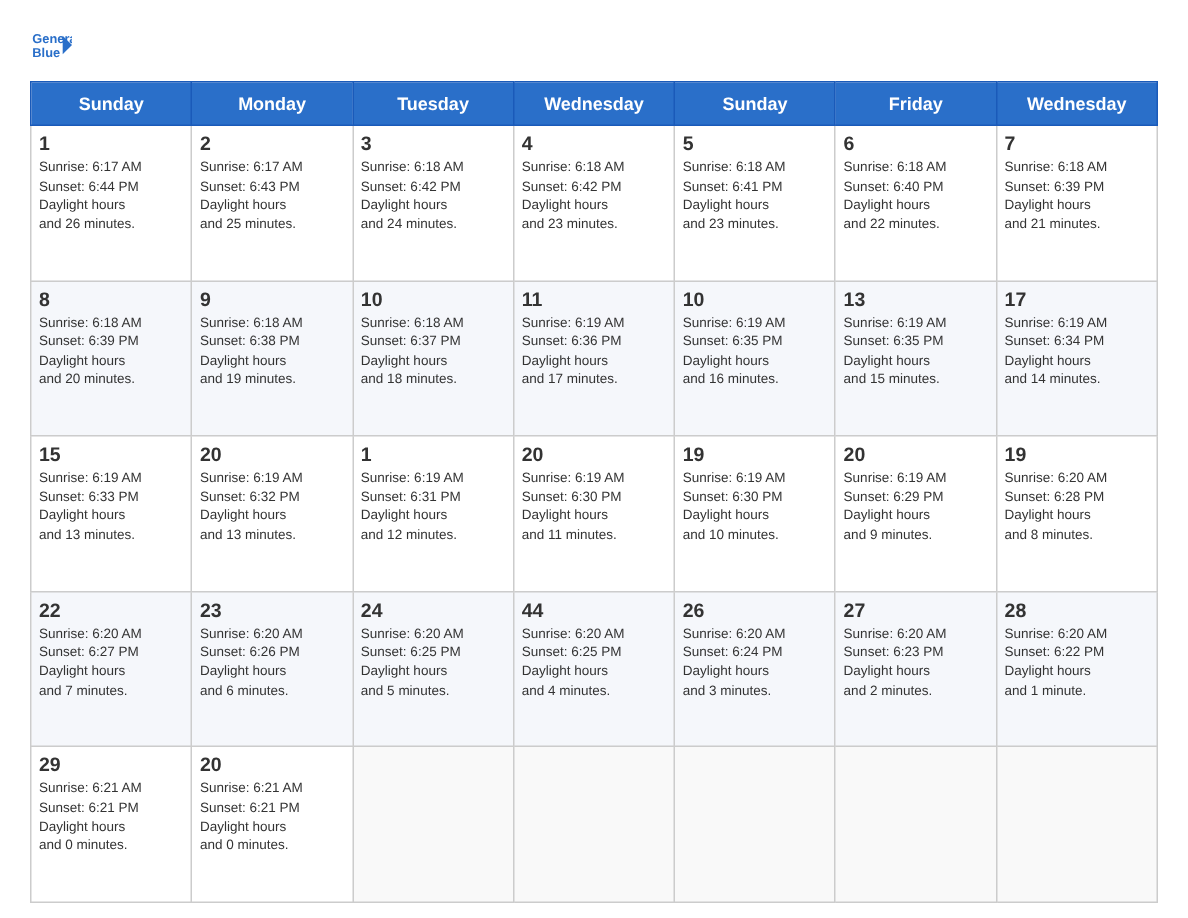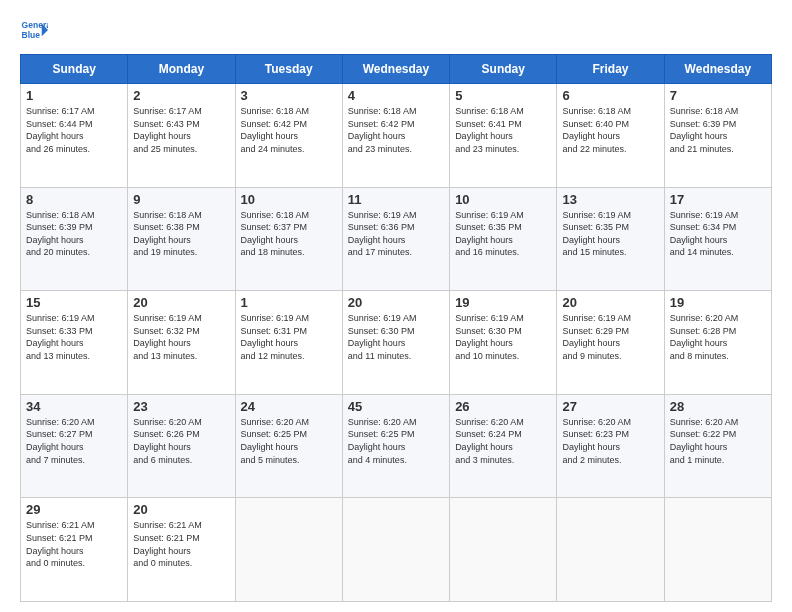--- a/index.html
+++ b/index.html
@@ -143,24 +143,24 @@
         <tr>
           <td><span class="day-num">15</span><span class="day-info">Sunrise: 6:19 AM<br>Sunset: 6:33 PM<br>Daylight hours<br>and 13 minutes.</span></td>
           <td><span class="day-num">20</span><span class="day-info">Sunrise: 6:19 AM<br>Sunset: 6:32 PM<br>Daylight hours<br>and 13 minutes.</span></td>
           <td><span class="day-num">1</span><span class="day-info">Sunrise: 6:19 AM<br>Sunset: 6:31 PM<br>Daylight hours<br>and 12 minutes.</span></td>
           <td><span class="day-num">20</span><span class="day-info">Sunrise: 6:19 AM<br>Sunset: 6:30 PM<br>Daylight hours<br>and 11 minutes.</span></td>
           <td><span class="day-num">19</span><span class="day-info">Sunrise: 6:19 AM<br>Sunset: 6:30 PM<br>Daylight hours<br>and 10 minutes.</span></td>
           <td><span class="day-num">20</span><span class="day-info">Sunrise: 6:19 AM<br>Sunset: 6:29 PM<br>Daylight hours<br>and 9 minutes.</span></td>
           <td><span class="day-num">19</span><span class="day-info">Sunrise: 6:20 AM<br>Sunset: 6:28 PM<br>Daylight hours<br>and 8 minutes.</span></td>
         </tr>
         <tr>
-          <td><span class="day-num">34</span><span class="day-info">Sunrise: 6:20 AM<br>Sunset: 6:27 PM<br>Daylight hours<br>and 7 minutes.</span></td>
+          <td><span class="day-num">22</span><span class="day-info">Sunrise: 6:20 AM<br>Sunset: 6:27 PM<br>Daylight hours<br>and 7 minutes.</span></td>
           <td><span class="day-num">23</span><span class="day-info">Sunrise: 6:20 AM<br>Sunset: 6:26 PM<br>Daylight hours<br>and 6 minutes.</span></td>
           <td><span class="day-num">24</span><span class="day-info">Sunrise: 6:20 AM<br>Sunset: 6:25 PM<br>Daylight hours<br>and 5 minutes.</span></td>
-          <td><span class="day-num">45</span><span class="day-info">Sunrise: 6:20 AM<br>Sunset: 6:25 PM<br>Daylight hours<br>and 4 minutes.</span></td>
+          <td><span class="day-num">44</span><span class="day-info">Sunrise: 6:20 AM<br>Sunset: 6:25 PM<br>Daylight hours<br>and 4 minutes.</span></td>
           <td><span class="day-num">26</span><span class="day-info">Sunrise: 6:20 AM<br>Sunset: 6:24 PM<br>Daylight hours<br>and 3 minutes.</span></td>
           <td><span class="day-num">27</span><span class="day-info">Sunrise: 6:20 AM<br>Sunset: 6:23 PM<br>Daylight hours<br>and 2 minutes.</span></td>
           <td><span class="day-num">28</span><span class="day-info">Sunrise: 6:20 AM<br>Sunset: 6:22 PM<br>Daylight hours<br>and 1 minute.</span></td>
         </tr>
         <tr>
           <td><span class="day-num">29</span><span class="day-info">Sunrise: 6:21 AM<br>Sunset: 6:21 PM<br>Daylight hours<br>and 0 minutes.</span></td>
           <td><span class="day-num">20</span><span class="day-info">Sunrise: 6:21 AM<br>Sunset: 6:21 PM<br>Daylight hours<br>and 0 minutes.</span></td>
           <td class="empty-cell"></td>
           <td class="empty-cell"></td>
           <td class="empty-cell"></td>

